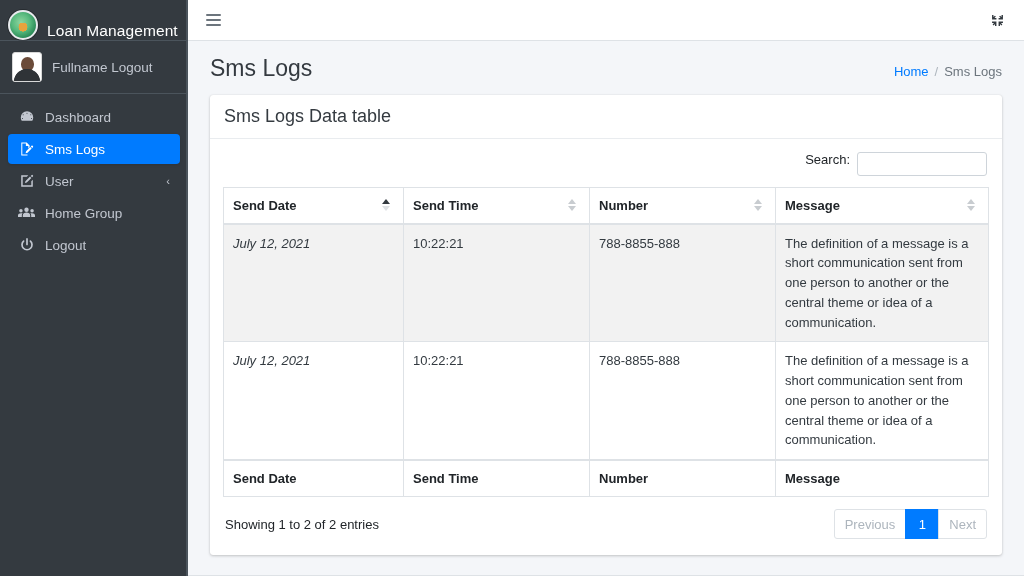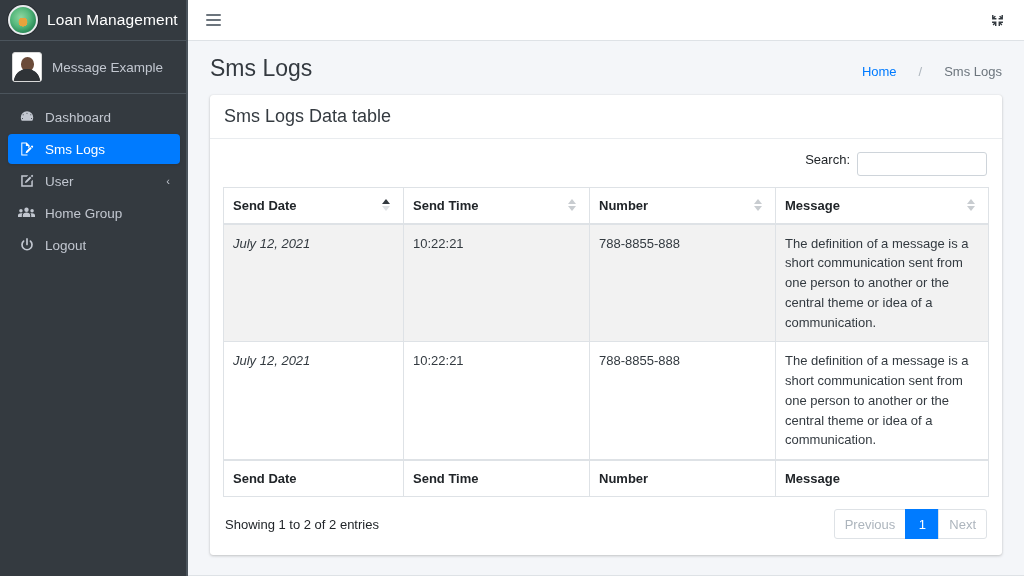--- a/index.html
+++ b/index.html
@@ -33,21 +33,21 @@
     content: "";
     position: absolute;
     top: 0; right: 0; bottom: 0;
     width: 2px;
     background: #4b545c;
   }
 
   .brand {
     height: 41px;
     display: flex;
-    align-items: center;
+    align-items: flex-end;
     padding: 0 8px;
     border-bottom: 1px solid #4b545c;
     gap: 9px;
   }
   .brand-logo {
     width: 30px; height: 30px;
     border-radius: 50%;
     flex: 0 0 30px;
     background:
       radial-gradient(circle at 50% 58%, #e8a33d 0%, #e8a33d 22%, rgba(232,163,61,0) 23%),
@@ -184,21 +184,21 @@
     font-weight: 400;
     color: #343a40;
     line-height: 1.2;
   }
   .breadcrumb {
     margin-left: auto;
     font-size: 13px;
     color: #6c757d;
     display: flex;
     align-items: flex-start;
-    gap: 22px;
+    gap: 6px;
     padding-top: 6px;
   }
   .breadcrumb a { color: #007bff; text-decoration: none; cursor: pointer; }
   .breadcrumb .sep { color: #adb5bd; }
   .breadcrumb .cur { color: #6c757d; }
 
   .content { padding: 0 22px; flex: 1 1 auto; }
 
   .card {
     background: #ffffff;
@@ -356,21 +356,21 @@
 
   <aside class="sidebar">
 
     <div class="brand">
       <div class="brand-logo"></div>
       <div class="brand-title">Loan Management</div>
     </div>
 
     <div class="userpanel">
       <div class="avatar"></div>
-      <div class="username">Message Example</div>
+      <div class="username">Fullname Logout</div>
     </div>
 
     <nav class="nav">
 
       <div class="nav-item">
         <span class="nav-ico">
           <svg width="16" height="16" viewBox="0 0 16 16" fill="currentColor">
             <path d="M8 2.2A6.2 6.2 0 0 0 1.8 8.4c0 1.2.34 2.3.93 3.25h10.54A6.16 6.16 0 0 0 14.2 8.4 6.2 6.2 0 0 0 8 2.2zm0 1.5c.3 0 .55.24.55.55S8.3 4.8 8 4.8a.55.55 0 1 1 0-1.1zM4.2 5.25c.3 0 .55.25.55.55s-.25.55-.55.55a.55.55 0 0 1 0-1.1zm7.6 0a.55.55 0 1 1 0 1.1.55.55 0 0 1 0-1.1zM3.45 8.95a.55.55 0 1 1 0 1.1.55.55 0 0 1 0-1.1zm9.1 0a.55.55 0 1 1 0 1.1.55.55 0 0 1 0-1.1zM10.6 5.9l-2.05 2.7a1.05 1.05 0 1 0 .75.7L11.3 6.5l-.7-.6z"></path>
           </svg>
         </span>

